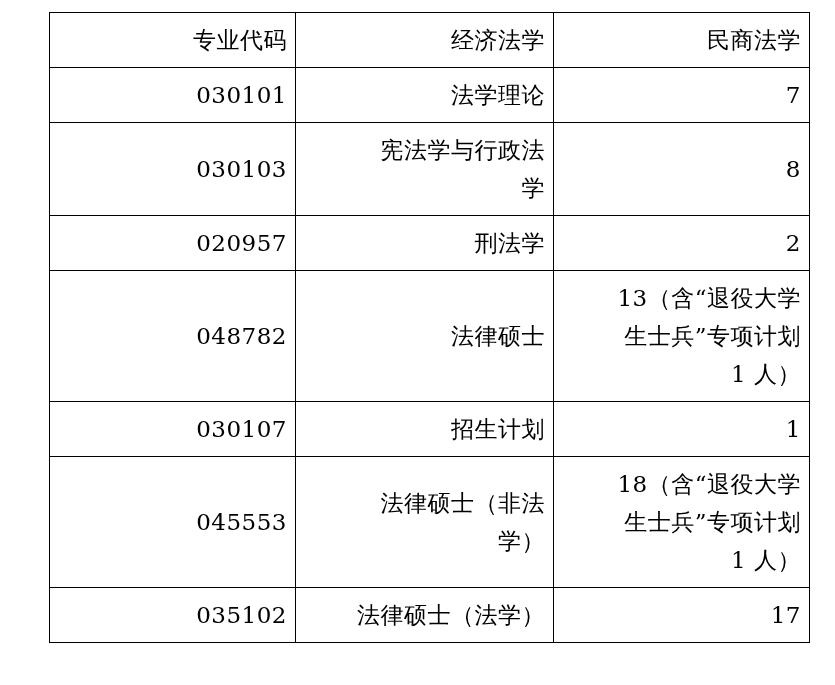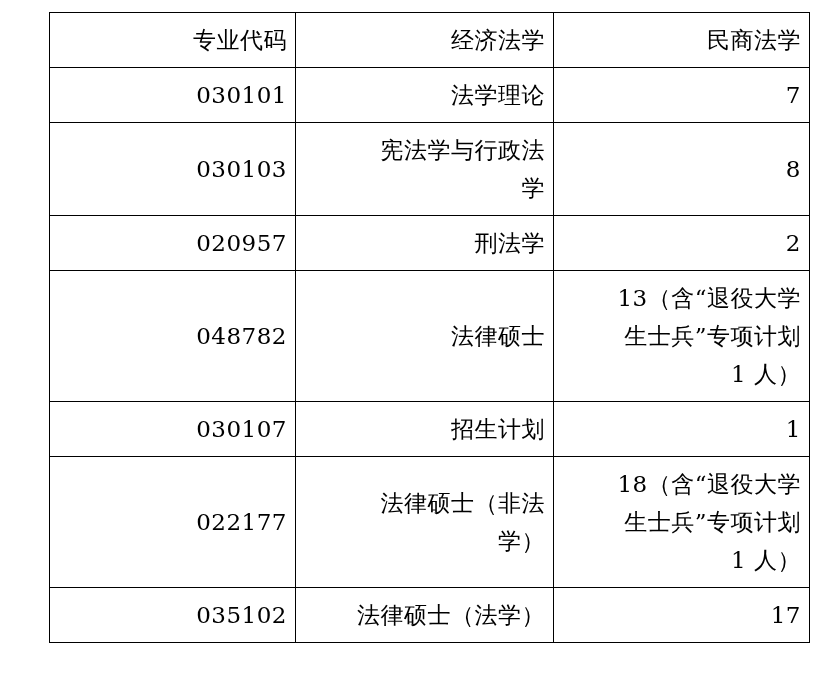--- a/index.html
+++ b/index.html
@@ -131,21 +131,21 @@
           </td>
         <td>
             <span class="cell-text">招生计划</span>
           </td>
         <td>
             <span class="cell-text">1</span>
           </td>
       </tr>
       <tr class="row-h3">
         <td class="code">
-            <span class="cell-text">022177</span>
+            <span class="cell-text">045553</span>
           </td>
         <td>
             <span class="cell-text">法律硕士（非法
 学）</span>
           </td>
         <td>
             <span class="cell-text">18（含“退役大学
 生士兵”专项计划
 1 人）</span>
           </td>

